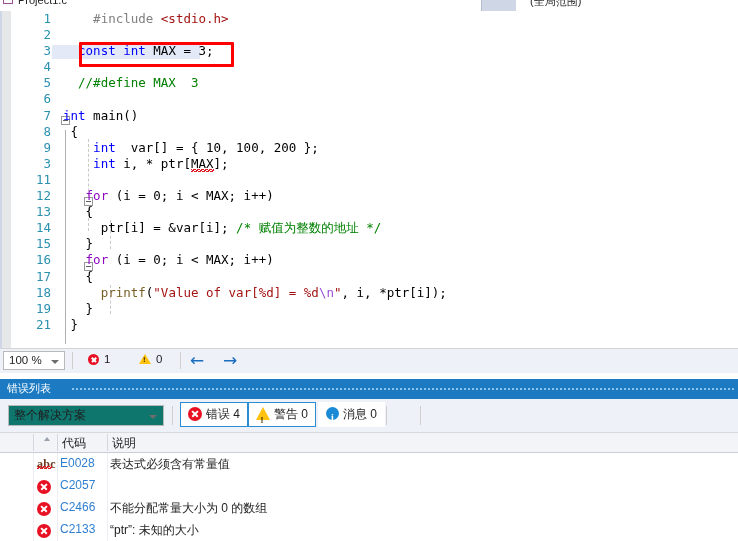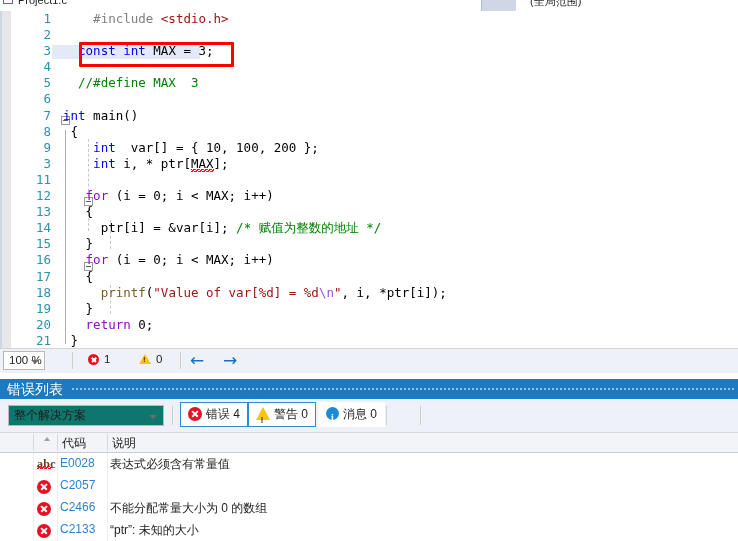--- a/index.html
+++ b/index.html
@@ -163,21 +163,21 @@
     position: absolute;
     left: 0; top: 348px;
     width: 738px; height: 25px;
     background: #eef1f7;
     border-top: 1px solid #d4d4d4;
     box-sizing: border-box;
   }
   .zoombox {
     position: absolute;
     left: 3px; top: 2px;
-    width: 42px; height: 19px;
+    width: 62px; height: 19px;
     background: #ffffff;
     border: 1px solid #b9b9b9;
     box-sizing: border-box;
     font-size: 11.5px;
     line-height: 17px;
     padding-left: 5px;
     color: #1e1e1e;
   }
   .zoombox .caret {
     position: absolute;
@@ -251,21 +251,21 @@
     position: absolute;
     left: 0; top: 379px;
     width: 738px; height: 20px;
     background: #1b7ac2;
     color: #ffffff;
     overflow: hidden;
   }
   .panel-title .ttl {
     position: absolute;
     left: 7px; top: 2px;
-    font-size: 14px;
+    font-size: 11px;
     color: #ffffff;
   }
   .panel-title .dots {
     position: absolute;
     left: 72px; top: 9px;
     right: 3px;
     height: 2px;
     background-image: repeating-linear-gradient(to right,#8fc2e8 0 2px, transparent 2px 4px);
   }
 
@@ -512,21 +512,20 @@
       <div class="line"><span class="lnum">3</span><span class="ltext"><span>    </span><span class="c-kw">int</span><span class="c-plain"> i, * ptr[</span><span class="c-plain squiggle">MAX</span><span class="c-plain">];</span></span></div>
       <div class="line"><span class="lnum">11</span><span class="ltext"></span></div>
       <div class="line"><span class="lnum">12</span><span class="ltext"><span>   </span><span class="c-ctrl">for</span><span class="c-plain"> (i = 0; i &lt; MAX; i++)</span></span></div>
       <div class="line"><span class="lnum">13</span><span class="ltext"><span>   </span><span class="c-plain">{</span></span></div>
       <div class="line"><span class="lnum">14</span><span class="ltext"><span>     </span><span class="c-plain">ptr[i] = &amp;var[i]; </span><span class="c-cmt">/* 赋值为整数的地址 */</span></span></div>
       <div class="line"><span class="lnum">15</span><span class="ltext"><span>   </span><span class="c-plain">}</span></span></div>
       <div class="line"><span class="lnum">16</span><span class="ltext"><span>   </span><span class="c-ctrl">for</span><span class="c-plain"> (i = 0; i &lt; MAX; i++)</span></span></div>
       <div class="line"><span class="lnum">17</span><span class="ltext"><span>   </span><span class="c-plain">{</span></span></div>
       <div class="line"><span class="lnum">18</span><span class="ltext"><span>     </span><span class="c-fn">printf</span><span class="c-plain">(</span><span class="c-str">"Value of var[%d] = %d</span><span class="c-esc">\n</span><span class="c-str">"</span><span class="c-plain">, i, *ptr[i]);</span></span></div>
       <div class="line"><span class="lnum">19</span><span class="ltext"><span>   </span><span class="c-plain">}</span></span></div>
-      <div class="line"><span class="lnum">20</span><span class="ltext"><span>   </span><span class="c-ctrl">return</span><span class="c-plain"> 0;</span></span></div>
       <div class="line"><span class="lnum">21</span><span class="ltext"><span> </span><span class="c-plain">}</span></span></div>
     </div>
 
   <div class="redbox"></div>
 </div>
 
 <div class="statusbar">
   <div class="zoombox">
     <span>100 %</span>
     <span class="caret"></span>

